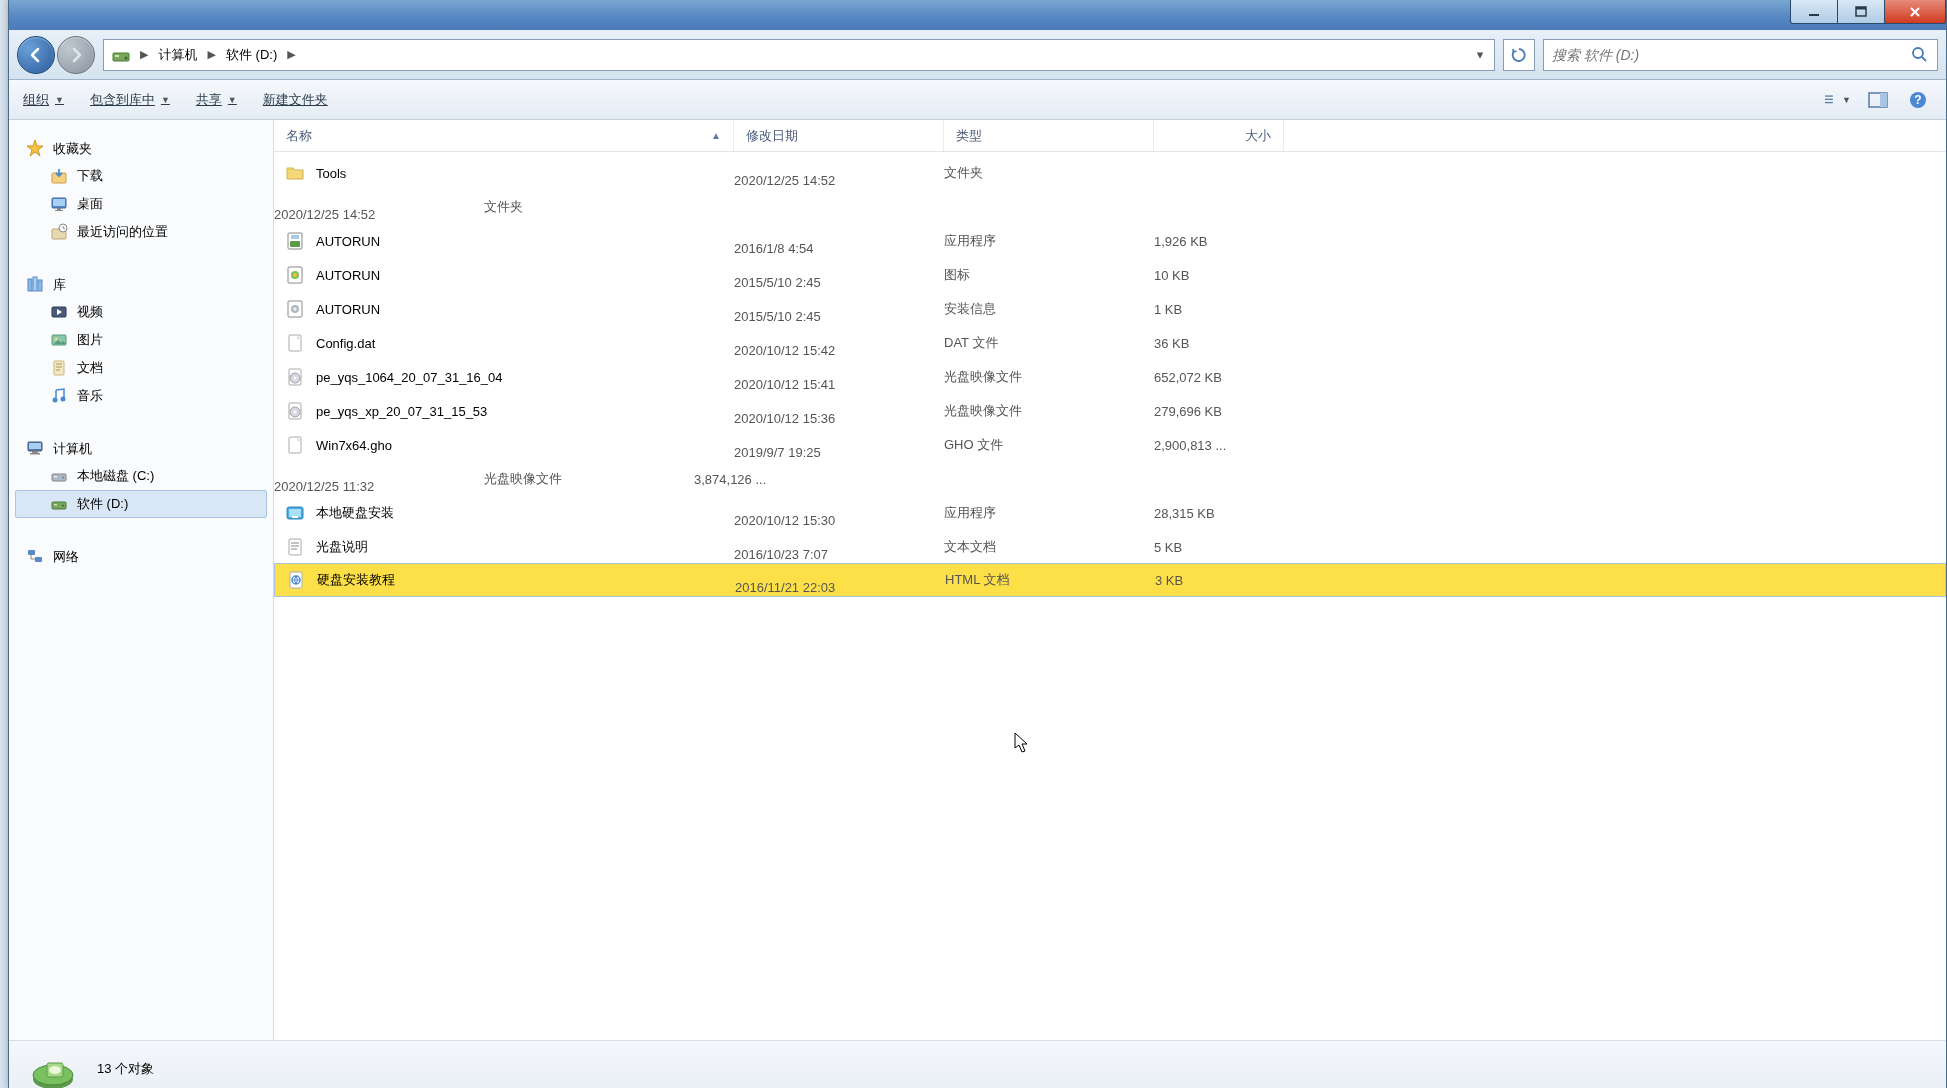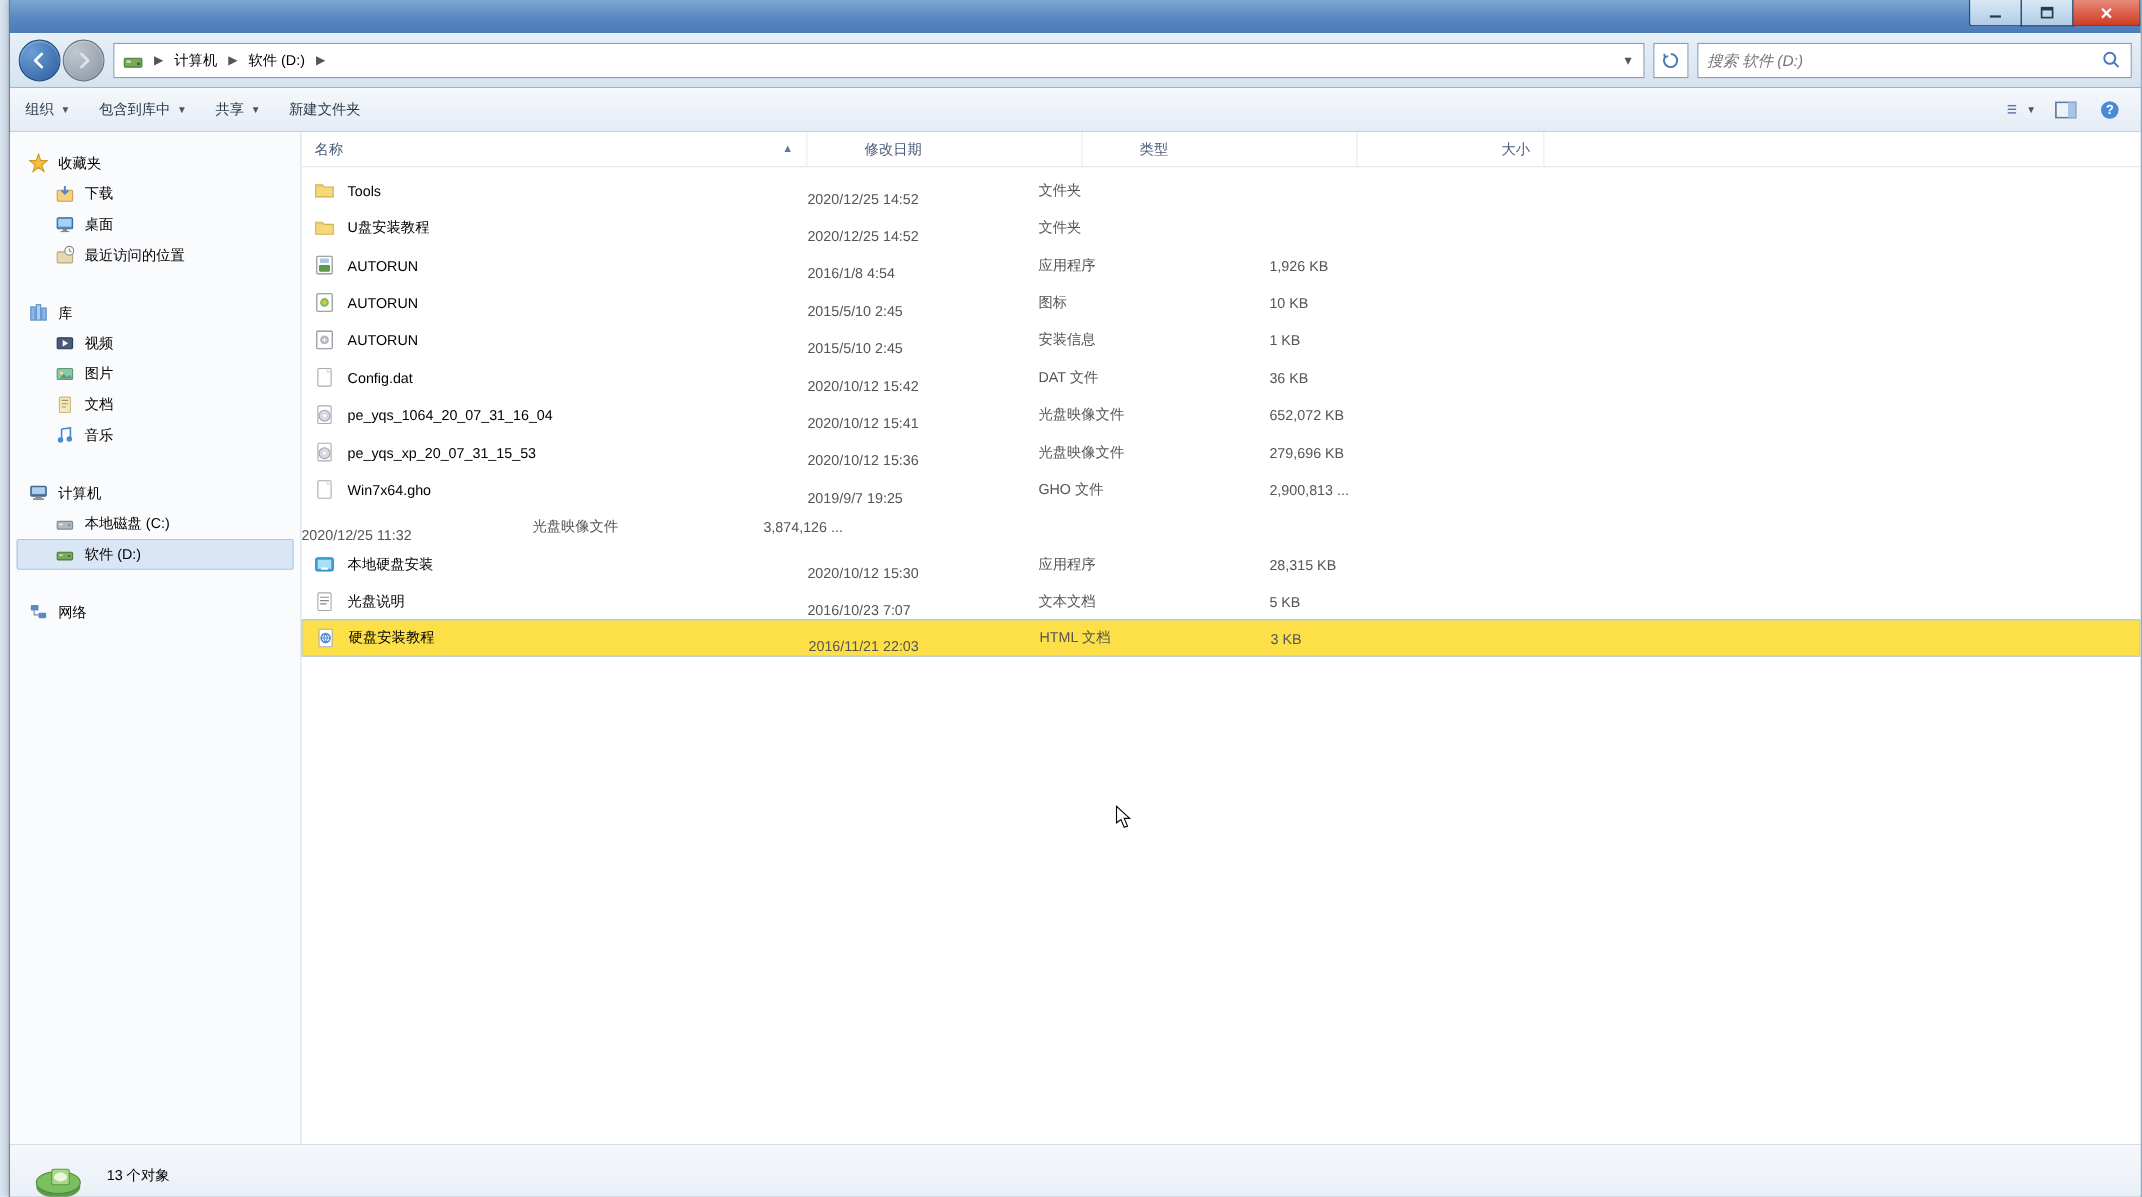--- a/index.html
+++ b/index.html
@@ -25,35 +25,35 @@
 .addr-icon { width: 22px; height: 22px; margin: 0 4px; display: flex; align-items: center; justify-content: center; }
 .addr-seg { padding: 0 6px; height: 28px; display: flex; align-items: center; cursor: pointer; }
 .addr-arrow { padding: 0 4px; color: #555; font-size: 11px; }
 .addr-drop { margin-left: auto; width: 24px; text-align: center; color: #555; cursor: pointer; }
 .refresh-btn { width: 32px; height: 32px; background: #fff; border: 1px solid #8a9db5; display: flex; align-items: center; justify-content: center; cursor: pointer; }
 .search { width: 395px; height: 32px; background: #fff; border: 1px solid #8a9db5; display: flex; align-items: center; padding: 0 8px; }
 .search input { flex: 1; border: none; outline: none; font-style: italic; color: #888; font-size: 14px; font-family: inherit; }
 .search-icon { color: #4a7ab8; }
 
 .toolbar { height: 40px; background: linear-gradient(to bottom, #f5f8fc 0%, #e5ecf5 100%); border-bottom: 1px solid #c5d0dd; display: flex; align-items: center; padding: 0 14px; gap: 26px; }
-.tb-item { display: flex; align-items: center; gap: 6px; cursor: pointer; color: #2a3a4a; }
+.tb-item { display: flex; align-items: center; gap: 6px; cursor: pointer; color: #2a3a4a; text-decoration: underline; }
 .tb-drop { font-size: 9px; color: #555; }
 .tb-right { margin-left: auto; display: flex; align-items: center; gap: 12px; }
 .tb-iconbtn { width: 28px; height: 28px; display: flex; align-items: center; justify-content: center; cursor: pointer; border: 1px solid transparent; }
 
 .body { display: flex; height: 920px; background: #fff; }
 .sidebar { width: 265px; border-right: 1px solid #d8dde5; padding: 14px 6px; overflow-y: auto; background: #fafbfd; }
 .side-group { margin-bottom: 24px; }
 .side-head { display: flex; align-items: flex-end; gap: 8px; padding: 4px 10px; font-weight: normal; cursor: pointer; }
 .side-item { display: flex; align-items: center; gap: 8px; padding: 4px 10px 4px 34px; cursor: pointer; }
 .side-item.sel { background: #d8e6f5; border: 1px solid #a8c5e5; border-radius: 2px; padding: 3px 9px 3px 33px; }
 .side-icn { width: 20px; height: 20px; display: flex; align-items: center; justify-content: center; flex-shrink: 0; }
 
 .main { flex: 1; display: flex; flex-direction: column; }
-.col-headers { display: flex; height: 32px; border-bottom: 1px solid #e0e5ec; align-items: center; gap: 40px; }
+.col-headers { display: flex; height: 32px; border-bottom: 1px solid #e0e5ec; align-items: center; }
 .col-h { padding: 0 12px; border-right: 1px solid #e8ecf2; height: 100%; display: flex; align-items: center; color: #4a5a7a; cursor: pointer; }
 .col-h.name { width: 460px; }
 .col-h.date { width: 210px; }
 .col-h.type { width: 210px; }
 .col-h.size { width: 130px; justify-content: flex-end; }
 .sort-arrow { margin-left: auto; font-size: 10px; color: #5a7aa5; }
 
 .rows { flex: 1; overflow: auto; padding-top: 4px; position: relative; }
 .row { display: flex; align-items: center; height: 34px; cursor: pointer; }
 .row.sel { background: #fde047; border: 1px solid #a8c5e5; margin: -1px 0; position: relative; }
@@ -354,29 +354,20 @@
                   <path d="M2 5 L8 5 L10 7 L2 7 Z" fill="#e8c860"></path>
                 </svg>
               </span>
               <span>Tools</span>
             </div>
             <div class="cell-date">2020/12/25 14:52</div>
             <div class="cell-type">文件夹</div>
             <div class="cell-size"></div>
           </div>
           <div class="row">
-            <div class="cell-name">
-              <span class="file-icn">
-                <svg width="20" height="20" viewBox="0 0 20 20">
-                  <path d="M2 5 L8 5 L10 7 L18 7 L18 16 L2 16 Z" fill="#f5d878" stroke="#d0b050"></path>
-                  <path d="M2 5 L8 5 L10 7 L2 7 Z" fill="#e8c860"></path>
-                </svg>
-              </span>
-              <span>U盘安装教程</span>
-            </div>
             <div class="cell-date">2020/12/25 14:52</div>
             <div class="cell-type">文件夹</div>
             <div class="cell-size"></div>
           </div>
           <div class="row">
             <div class="cell-name">
               <span class="file-icn">
                 <svg width="20" height="20" viewBox="0 0 20 20">
                   <rect x="3" y="2" width="14" height="16" rx="1" fill="#fff" stroke="#888"></rect>
                   <rect x="5" y="10" width="10" height="6" rx="1" fill="#5a9a4a"></rect>

